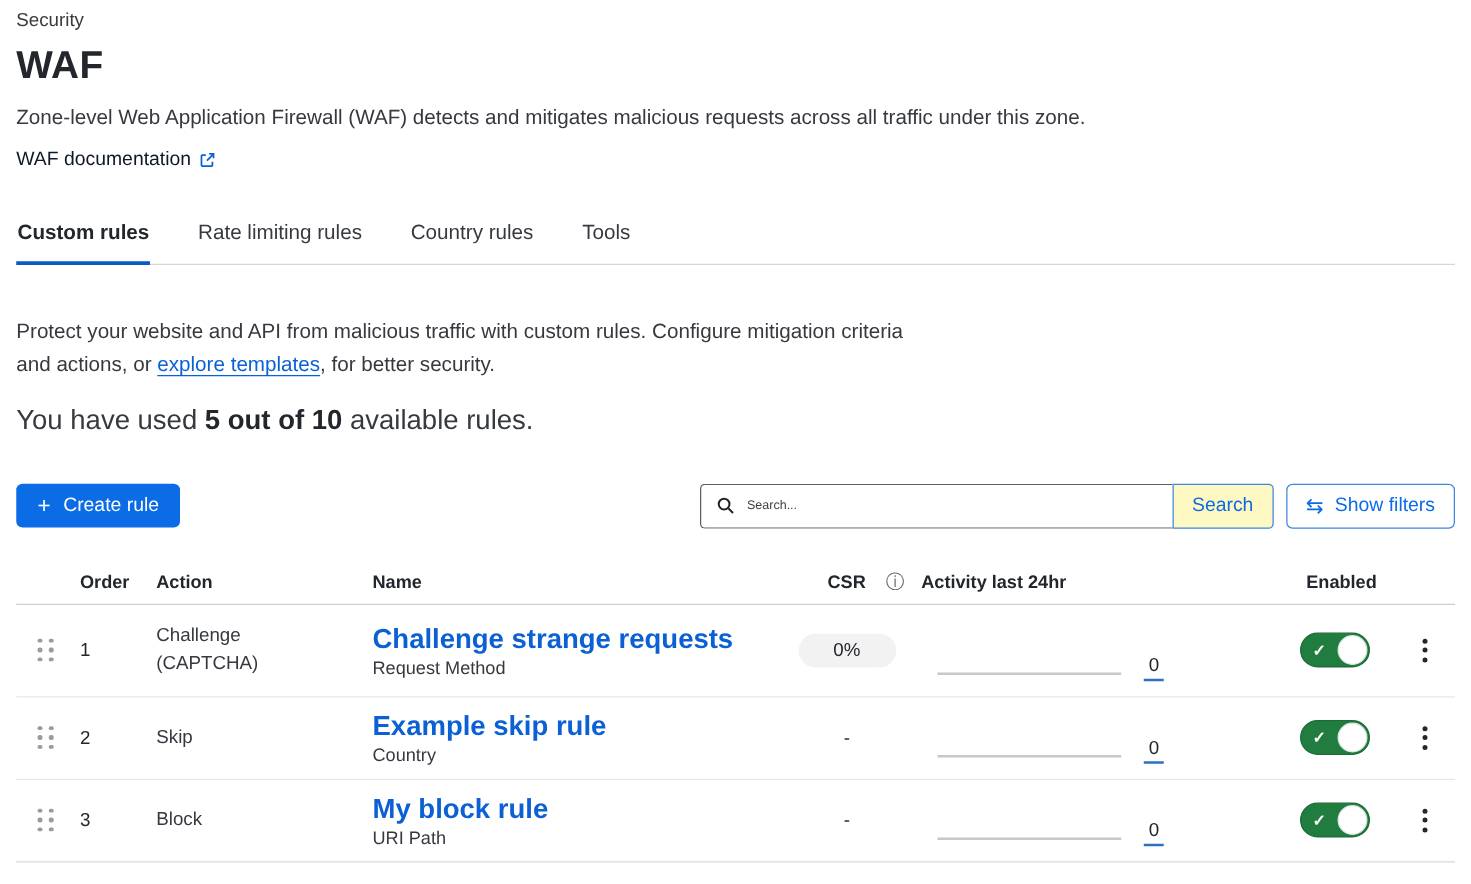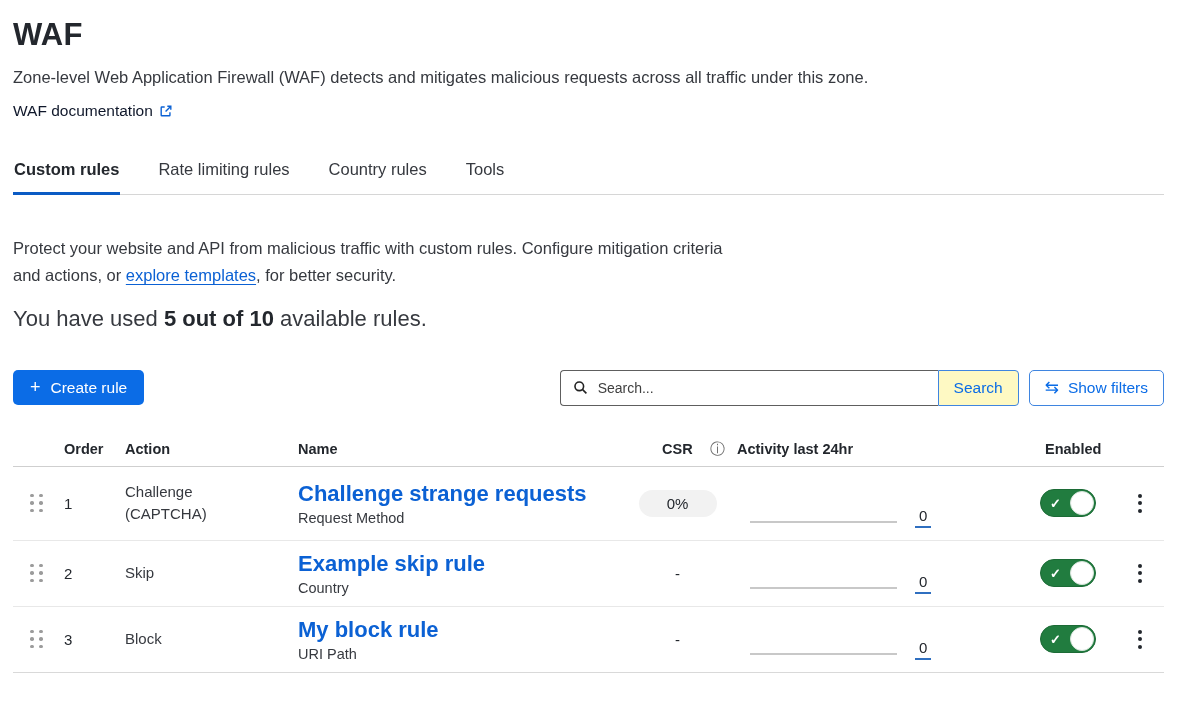--- a/index.html
+++ b/index.html
@@ -38,21 +38,21 @@
     font-family:inherit;
   }
   .btn-primary .plus { font-size:18px; font-weight:400; line-height:1; margin-top:-1px; }
   .toolbar-right { display:flex; align-items:center; gap:10px; }
   .search-group { display:flex; }
   .search-box {
     display:flex; align-items:center; gap:8px; width:378px; height:36px;
     border:1px solid #5e5e5e; border-right:none; border-radius:4px 0 0 4px; padding:0 12px; background:#fff;
   }
   .search-box input {
-    border:none; outline:none; flex:1; font-size:14px; font-family:inherit; color:#23272d; background:transparent;
+    border:none; outline:none; flex:1; font-size:10px; font-family:inherit; color:#23272d; background:transparent;
   }
   .search-box input::placeholder { color:#3f3f3f; opacity:1; }
   .search-icon { color:#222; display:inline-flex; }
   .btn-search {
     width:81px; height:36px; background:#fef9c3; color:#0b6ce6; font-size:15.5px;
     border:1px solid #3f85e0; border-radius:0 4px 4px 0; cursor:pointer; font-family:inherit;
   }
   .btn-filters {
     display:inline-flex; align-items:center; gap:9px; height:36px; padding:0 15px;
     background:#fff; color:#0b6ce6; font-size:15.5px; border:1px solid #3f85e0; border-radius:5px; cursor:pointer;
@@ -64,21 +64,21 @@
   .table { margin-top:29px; border-bottom:1px solid #d9d9d9; }
   .thead, .trow {
     display:grid;
     grid-template-columns:43px 64px 178px 332px 95px 305px 85px 49px;
     align-items:center;
   }
   .thead { border-bottom:1px solid #cfcfcf; padding:6px 0 9px; }
   .th { font-size:14.5px; font-weight:700; color:#23272d; }
   .th.c-order { padding-left:8px; }
   .th.c-action { padding-left:5px; }
-  .th.c-csr { display:flex; align-items:center; gap:6px; padding-left:32px;justify-content:space-between; }
+  .th.c-csr { display:flex; align-items:center; gap:16px; padding-left:32px; }
   .th.c-activity { padding-left:12px; }
   .th.c-enabled { padding-left:15px; }
   .info-icon { color:#6d6d6d; font-size:15px; font-weight:400; line-height:1; cursor:pointer; }
 
   .trow { border-top:1px solid #e8e8e8; min-height:66px; }
   .trow:first-child { border-top:none; }
   .trow.tall { min-height:73px; }
 
   .drag { display:grid; grid-template-columns:repeat(2,4px); gap:4px 5px; width:max-content; margin-left:17px; cursor:grab; }
   .drag i { width:3.5px; height:3.5px; border-radius:50%; background:#9b9b9b; }
@@ -103,20 +103,21 @@
   .toggle .knob { position:absolute; right:1px; top:1px; width:24px; height:24px; background:#fff; border:1px solid #d8e5dc; border-radius:50%; }
 
   .kebab { display:flex; flex-direction:column; align-items:center; gap:3.5px; width:24px; margin:0 auto; padding:4px 0; cursor:pointer; }
   .kebab i { width:4px; height:4px; border-radius:50%; background:#23272d; }
 </style>
 </head>
 <body>
 
 <div class="container">
 
+  <div class="eyebrow">Security</div>
   <h1 class="page-title">WAF</h1>
   <p class="desc">Zone-level Web Application Firewall (WAF) detects and mitigates malicious requests across all traffic under this zone.</p>
 
   <div class="doclink-row">
     <a class="doclink">WAF documentation</a>
     <span class="ext-icon">
       <svg width="14" height="14" viewBox="0 0 16 16" fill="none" stroke="currentColor" stroke-width="1.6">
         <path d="M6.5 3.5H3.2c-.4 0-.7.3-.7.7v8.6c0 .4.3.7.7.7h8.6c.4 0 .7-.3.7-.7V9.5"></path>
         <path d="M9.5 2.5H13.5V6.5"></path>
         <path d="M13.2 2.8L7.5 8.5"></path>

